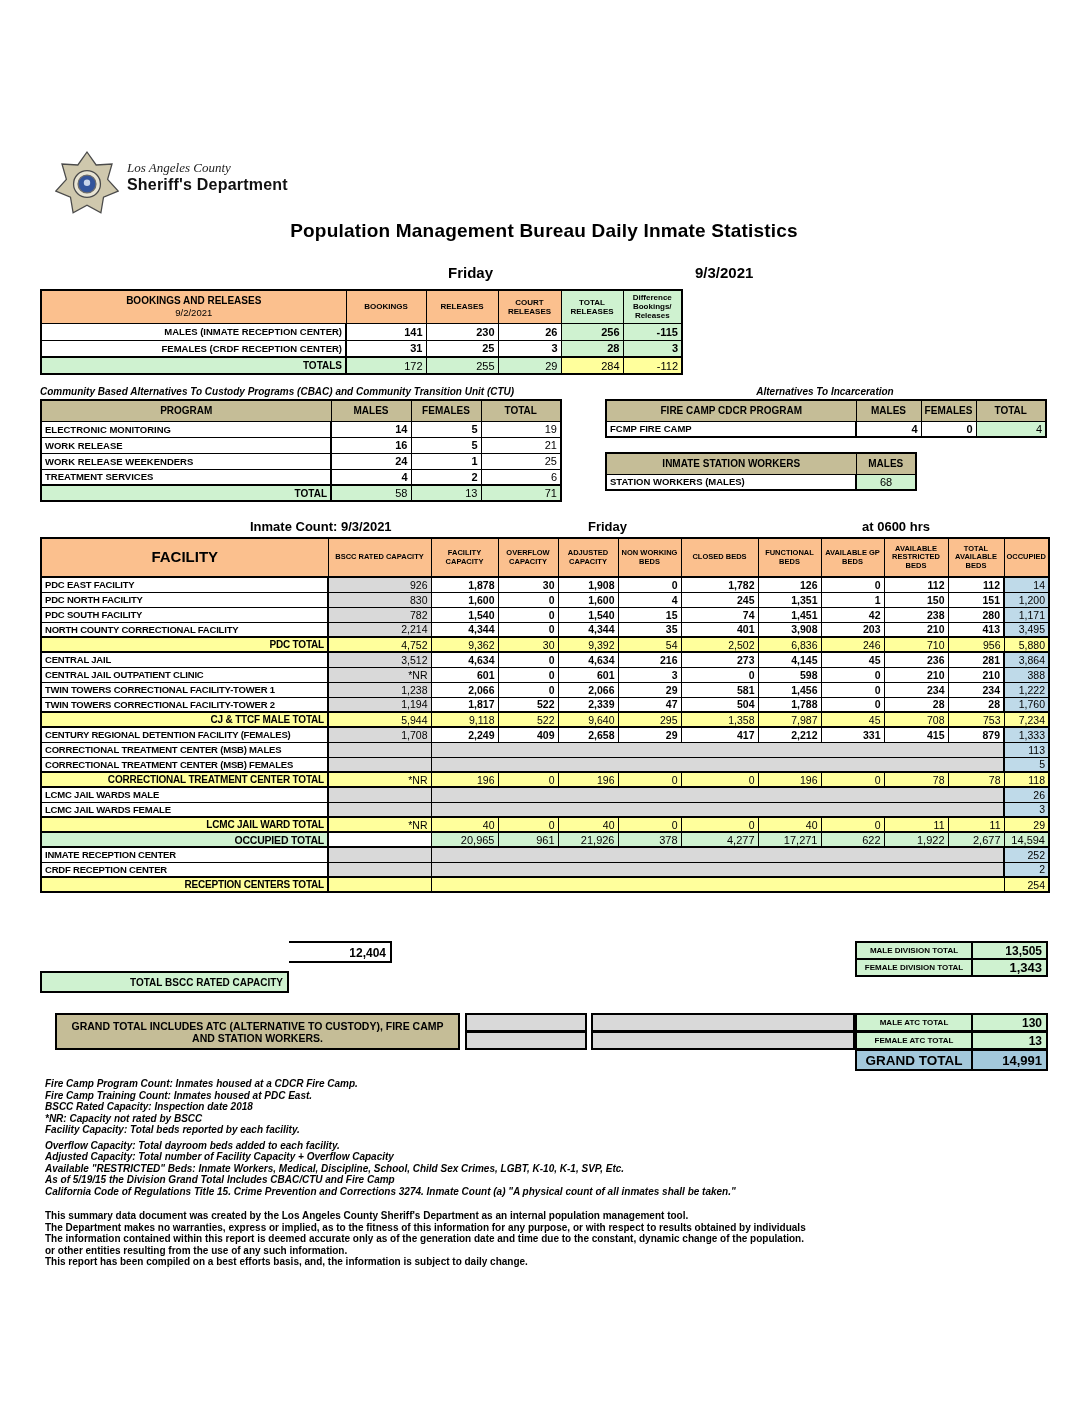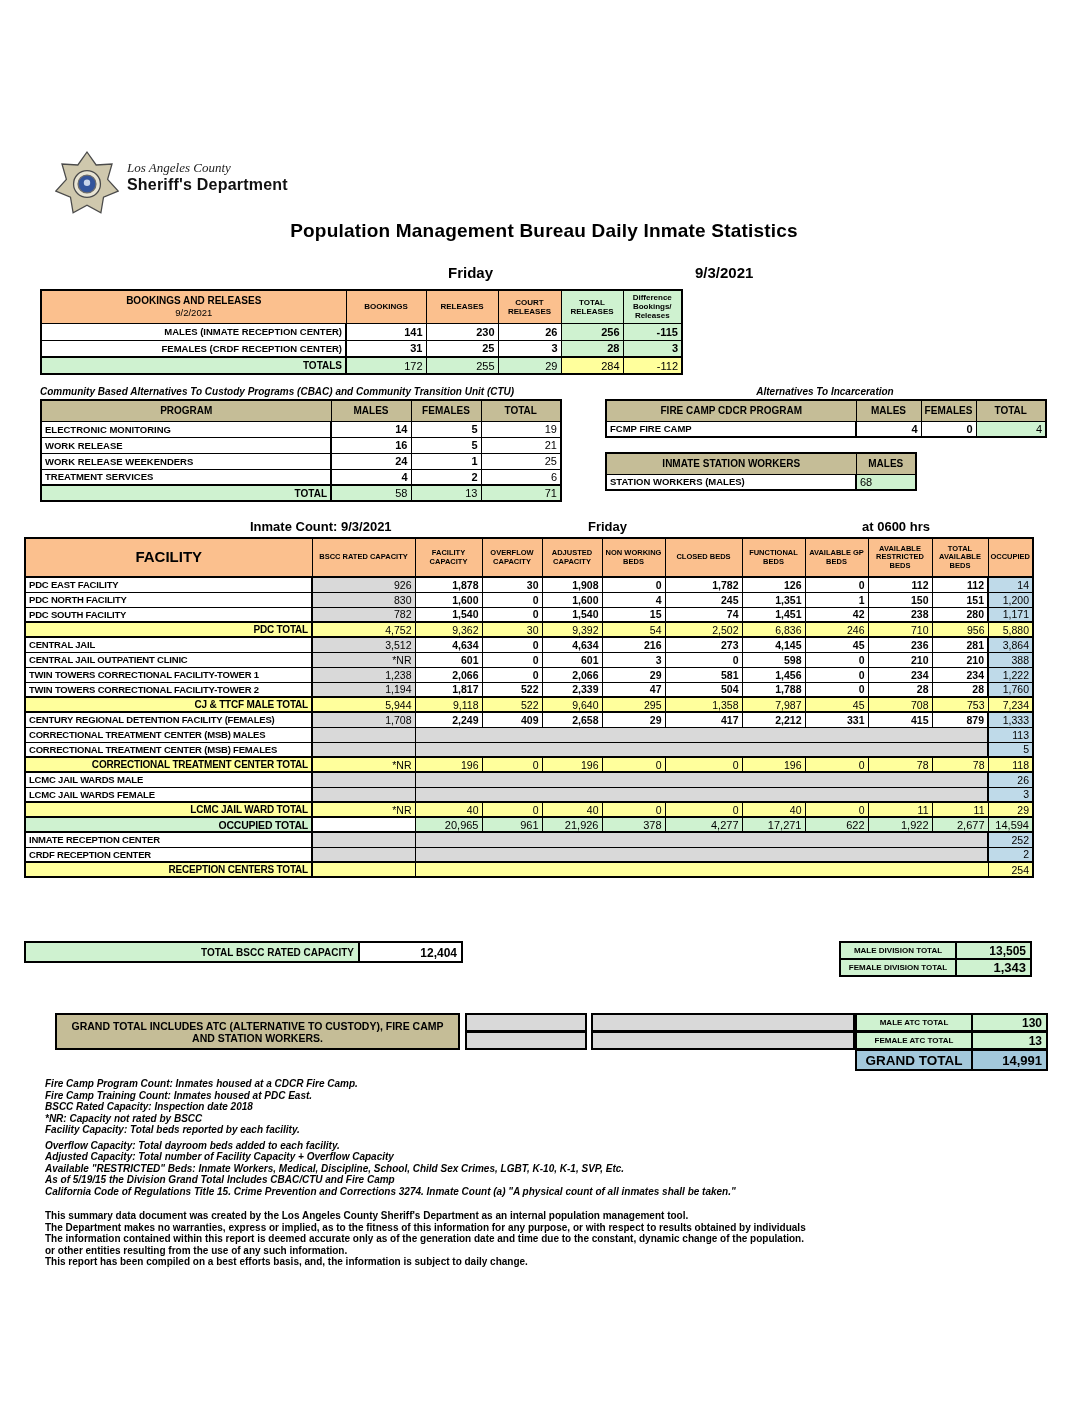--- a/index.html
+++ b/index.html
@@ -52,49 +52,49 @@
   #ati{position:absolute;left:605px;top:386px;width:443px;}
   #ati .sect-title{text-align:center;width:440px;}
   .fc{width:440px;border:2px solid #000;margin-top:2px;}
   .fc th{background:var(--tan);font-size:10px;height:21px;}
   .fc td{height:16px;font-size:11px;text-align:right;white-space:nowrap;}
   .fc td.lbl{text-align:left;font-weight:bold;font-size:9.5px;border-right-width:2px;}
   .fc td.b{font-weight:bold;}
   .fc td.grn{background:var(--green);}
   .sw{width:310px;border:2px solid #000;margin-top:14px;}
   .sw th{background:var(--tan);font-size:10px;height:21px;}
-  .sw td{height:16px;font-size:11px;text-align:left;white-space:nowrap;}
+  .sw td{height:16px;font-size:11px;text-align:center;white-space:nowrap;}
   .sw td.lbl{text-align:left;font-weight:bold;font-size:9.5px;border-right-width:2px;}
 
   
   .countline{position:absolute;top:519px;font-size:13px;font-weight:bold;}
   #cl-a{left:250px;} #cl-b{left:588px;} #cl-c{left:862px;}
 
   
-  #facility{position:absolute;left:24px;top:537px;width:1008px;height:466px;}
+  #facility{position:absolute;left:40px;top:537px;width:1008px;height:466px;}
   .ft{width:1008px;border:2px solid #000;}
   .ft th{background:var(--peach);font-size:7.5px;line-height:8.5px;font-weight:bold;height:39px;white-space:normal;padding:1px;border-bottom-width:2px;}
   .ft th.fac{font-size:15px;}
   .ft td{height:15px;font-size:10.5px;text-align:right;white-space:nowrap;}
   .ft td.lbl{text-align:left;font-weight:bold;font-size:9.5px;letter-spacing:-.2px;border-right-width:2px;}
   .ft td.bs{background:var(--gray);}
   .ft td.n{font-weight:bold;}
   .ft td.oc{background:var(--blue);border-left-width:2px;}
   .ft td.mg{background:var(--gray);}
   .ft tr.tot td{background:var(--yellow);font-weight:normal;border-top-width:2px;border-bottom-width:2px;}
   .ft tr.tot td.lbl{text-align:right;font-size:10px;font-weight:bold;}
   .ft tr.gtot td{background:var(--green);font-weight:normal;border-top-width:2px;border-bottom-width:2px;font-size:11px;}
   .ft tr.gtot td.lbl{text-align:right;font-size:10.5px;font-weight:bold;}
   .ft tr.gtot td.bsw{background:#fff;}
   .ft tr.rtot td{background:var(--yellow);border-top-width:2px;border-bottom-width:2px;}
   .ft tr.rtot td.lbl{text-align:right;font-size:10px;font-weight:bold;}
 
   
   #bsccline{position:absolute;left:0;top:404px;display:flex;}
-  #bsccline .l{width:336px;height:22px;background:var(--green);border:2px solid #000;font-size:10px;font-weight:bold;text-align:right;padding:4px 4px 0 0;}
+  #bsccline .l{width:249px;height:22px;background:var(--green);border:2px solid #000;font-size:10px;font-weight:bold;text-align:right;padding:4px 4px 0 0;margin-top:30px;}
   #bsccline .v{width:103px;height:22px;background:#fff;border:2px solid #000;border-left:none;font-size:12px;font-weight:bold;text-align:right;padding:3px 4px 0 0;}
   .sum{position:absolute;display:flex;}
   .sum .sl{background:var(--green);border:2px solid #000;display:flex;align-items:center;justify-content:center;font-weight:bold;}
   .sum .sv{background:var(--green);border:2px solid #000;border-left:none;display:flex;align-items:center;justify-content:flex-end;padding-right:4px;font-weight:bold;}
   #sum-male{top:404px;left:815px;}  #sum-male .sl{width:118px;height:19px;font-size:8px;}  #sum-male .sv{width:75px;height:19px;font-size:12px;}
   #sum-female{top:421px;left:815px;}#sum-female .sl{width:118px;height:19px;font-size:8px;}#sum-female .sv{width:75px;height:19px;font-size:13px;}
   #sum-custody{top:438px;left:717px;}
   #sum-custody .sl{width:216px;height:22px;font-size:13px;background:var(--peach);}
   #sum-custody .sv{width:75px;height:22px;font-size:13px;background:var(--peach);}
 
@@ -351,20 +351,34 @@
             <td class="n">0</td>
             <td class="n">1,540</td>
             <td class="n">15</td>
             <td class="n">74</td>
             <td class="n">1,451</td>
             <td class="n">42</td>
             <td class="n">238</td>
             <td class="n">280</td>
             <td class="oc">1,171</td>
           </tr>
+      <tr>
+            <td class="lbl">NORTH COUNTY CORRECTIONAL FACILITY</td>
+            <td class="bs">2,214</td>
+            <td class="n">4,344</td>
+            <td class="n">0</td>
+            <td class="n">4,344</td>
+            <td class="n">35</td>
+            <td class="n">401</td>
+            <td class="n">3,908</td>
+            <td class="n">203</td>
+            <td class="n">210</td>
+            <td class="n">413</td>
+            <td class="oc">3,495</td>
+          </tr>
       <tr class="tot">
             <td class="lbl">PDC TOTAL</td>
             <td>4,752</td>
             <td>9,362</td>
             <td>30</td>
             <td>9,392</td>
             <td>54</td>
             <td>2,502</td>
             <td>6,836</td>
             <td>246</td>

